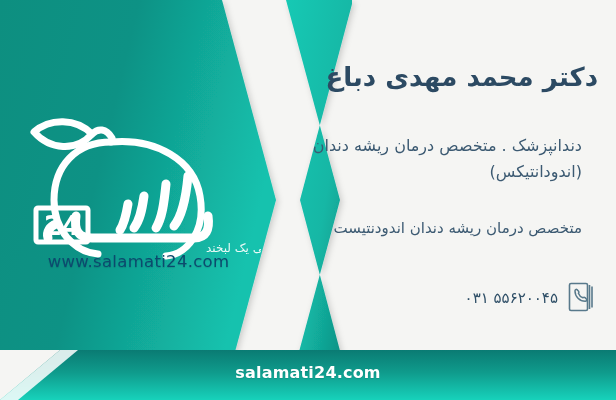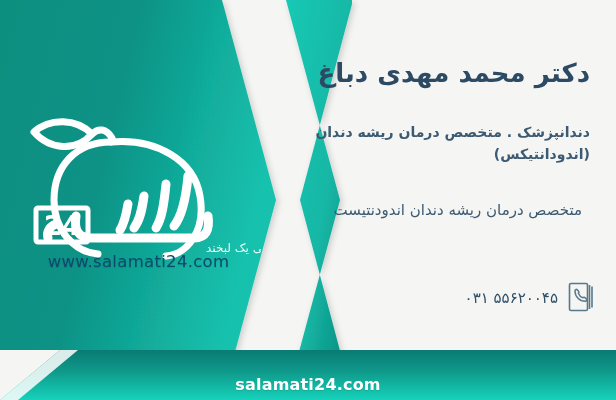--- a/index.html
+++ b/index.html
@@ -46,36 +46,35 @@
   
   #content{
     position:absolute;
     right:18px; top:0;
     width:372px; height:344px;
     z-index:3;
     text-align:right;
     direction:rtl;
   }
   #doctor-name{
-    margin:8px;
-    padding-top:48px;
+    margin:0;
+    padding-top:60px;
     font-size:26px;
     font-weight:bold;
     color:#2c4a63;
     letter-spacing:0;
     line-height:1.35;
     white-space:nowrap;
   }
   #specialty-1{
-    margin:8px;
+    margin:16px;
     padding-top:22px;
-    font-size:14px;
+    font-size:16px;
     color:#3c5a72;
     line-height:1.6;
-    font-weight:bold;
   }
   #specialty-2{
     margin:16px;
     padding-top:16px;
     font-size:15px;
     color:#3c5a72;
     line-height:1.6;
   }
 
   
@@ -122,21 +121,21 @@
   #footer{
     position:absolute;
     left:0;bottom:0;
     width:616px;height:50px;
     background:linear-gradient(to bottom,#0a7b73 0%,#0f9b8c 45%,#17d2bb 100%);
     z-index:6;
   }
   #footer-inner{
     position:absolute;
     left:0;top:0;width:616px;height:50px;
-    display:flex;align-items:flex-end;justify-content:center;
+    display:flex;align-items:center;justify-content:center;
   }
   #footer-url{
     color:#ffffff;
     font-size:16px;
     font-weight:bold;
     letter-spacing:.2px;
     direction:ltr;
     text-shadow:0 1px 1px rgba(0,0,0,.10);
     padding-bottom:6px;
   }

